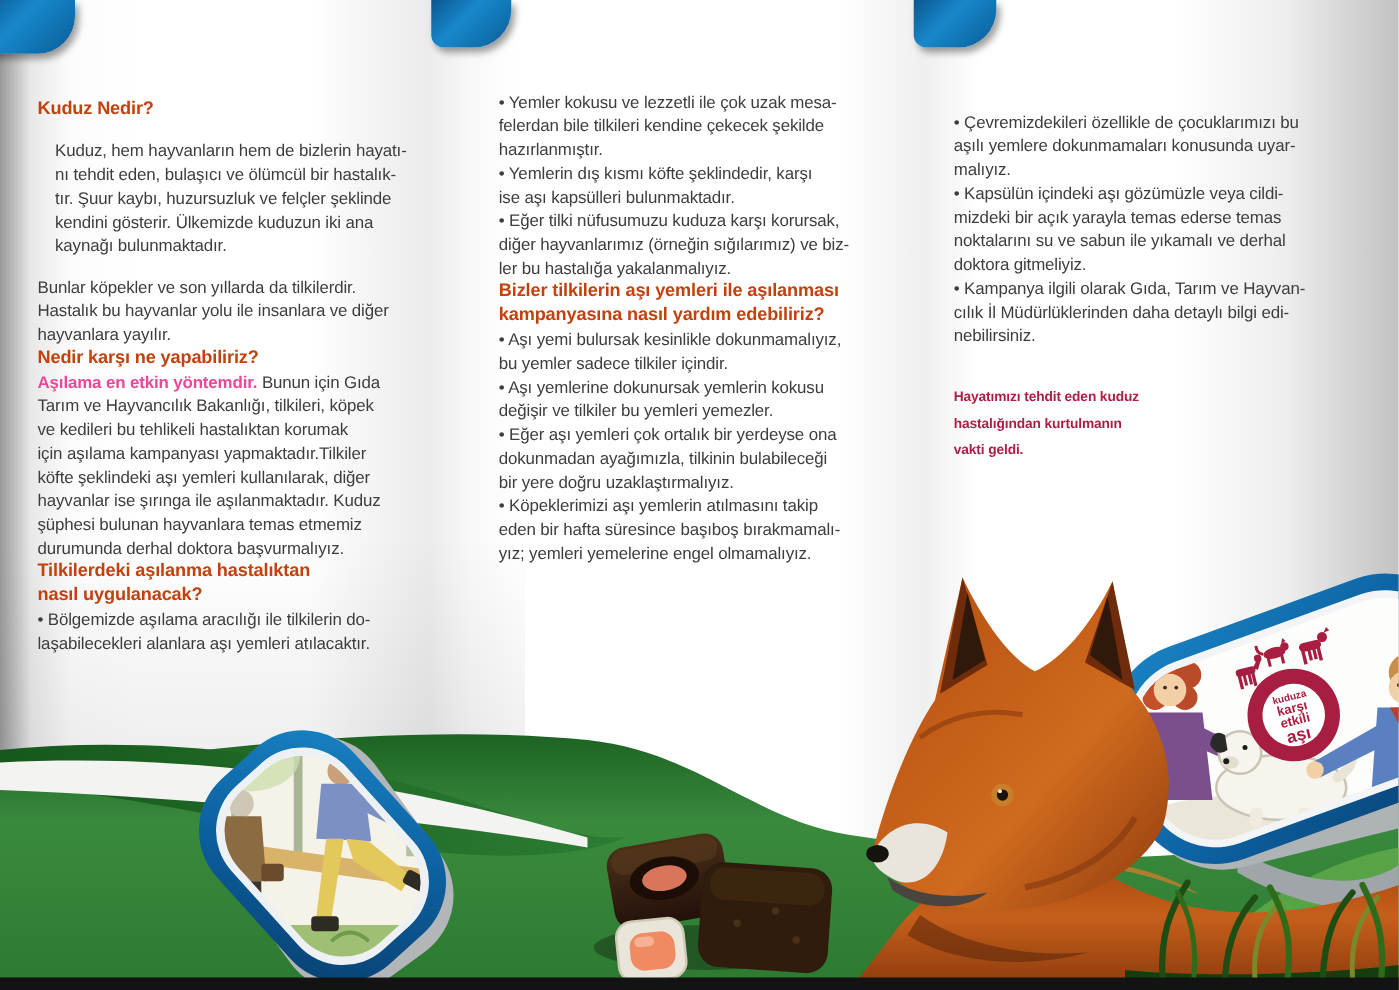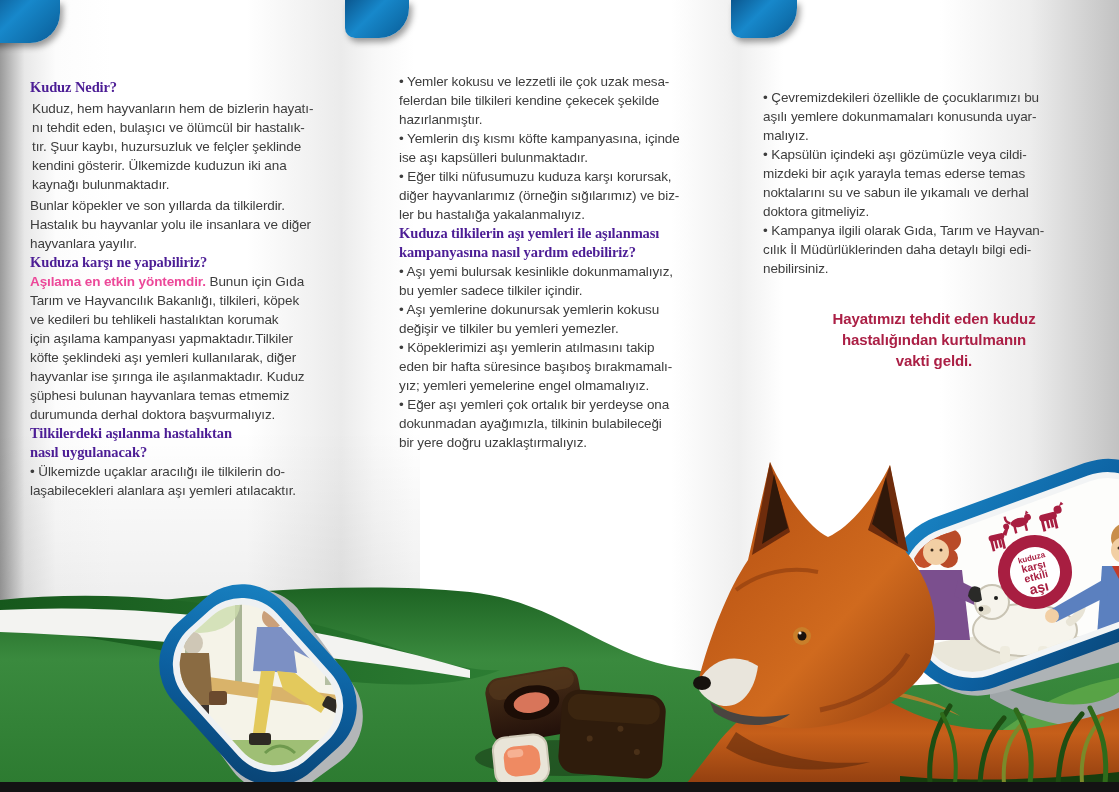--- a/index.html
+++ b/index.html
@@ -30,30 +30,30 @@
   .tab1{left:-16px;width:76px;height:43px;}
   .tab2{left:345px;width:64px;height:38px;}
   .tab3{left:731px;width:66px;height:38px;}
 
   
   .col{position:absolute;z-index:2;font-size:13.5px;line-height:19px;color:#3d3d3d;letter-spacing:-0.1px;}
   .col-left{left:30px;top:78px;width:345px;}
   .col-mid{left:399px;top:72px;width:345px;}
   .col-right{left:763px;top:88px;width:342px;}
   .col p,.col h3{white-space:pre-line;margin:0;}
-  .h{font-weight:bold;color:#4c1d95;font-size:14.5px;line-height:19px;margin:0 0 12px 0;font-family:Liberation Serif, serif;}
+  .h{font-weight:bold;color:#c2410c;font-size:14.5px;line-height:19px;margin:0 0 12px 0;}
   .h-mid{margin:0 0 19px 0;}
   .body-p{margin:0 0 19px 0;}
-  .body-p.tight{margin:2px;}
+  .body-p.tight{margin:14px;}
   .gap-before-h{margin-top:24px;}
   .bullet{margin:0 0 19px 0;}
   .lead-bold{font-weight:bold;color:#ec4899;}
   .closing{
-    white-space:pre-line;text-align:center;font-weight:bold;
-    color:#ab1f45;font-size:15px;line-height:21px;margin-top:30px;letter-spacing:-0.1px;
+    white-space:pre-line;text-align:left;font-weight:bold;
+    color:#ab1f45;font-size:11px;line-height:21px;margin-top:30px;letter-spacing:-0.1px;
   }
 
   .scenery{position:absolute;left:0;top:540px;z-index:1;}
   .frame-svg{position:absolute;z-index:3;}
   .bait-svg{position:absolute;left:460px;top:650px;z-index:3;}
   .fox-svg{position:absolute;left:640px;top:440px;z-index:4;}
   .grass-svg{position:absolute;left:900px;top:688px;z-index:5;}
   .bottom-bar{position:absolute;left:0;top:782px;width:1119px;height:10px;background:#131313;z-index:6;}
 </style>
 </head>
@@ -69,56 +69,56 @@
 <div class="col col-left">
   <h3 class="h">Kuduz Nedir?</h3>
   <p class="body-p tight">Kuduz, hem hayvanların hem de bizlerin hayatı-
 nı tehdit eden, bulaşıcı ve ölümcül bir hastalık-
 tır. Şuur kaybı, huzursuzluk ve felçler şeklinde
 kendini gösterir. Ülkemizde kuduzun iki ana
 kaynağı bulunmaktadır.</p>
   <p class="body-p">Bunlar köpekler ve son yıllarda da tilkilerdir.
 Hastalık bu hayvanlar yolu ile insanlara ve diğer
 hayvanlara yayılır.</p>
-  <h3 class="h gap-before-h">Kuduza karşı ne yapabiliriz?</h3>
+  <h3 class="h gap-before-h">Nedir karşı ne yapabiliriz?</h3>
   <p class="body-p"><strong class="lead-bold">Aşılama en etkin yöntemdir.</strong><span> Bunun için Gıda
 Tarım ve Hayvancılık Bakanlığı, tilkileri, köpek
 ve kedileri bu tehlikeli hastalıktan korumak
 için aşılama kampanyası yapmaktadır.Tilkiler
 köfte şeklindeki aşı yemleri kullanılarak, diğer
 hayvanlar ise şırınga ile aşılanmaktadır. Kuduz
 şüphesi bulunan hayvanlara temas etmemiz
 durumunda derhal doktora başvurmalıyız.</span></p>
   <h3 class="h">Tilkilerdeki aşılanma hastalıktan
 nasıl uygulanacak?</h3>
-  <p class="body-p">• Ülkemizde uçaklar aracılığı ile tilkilerin do-
+  <p class="body-p">• Bölgemizde aşılama aracılığı ile tilkilerin do-
 laşabilecekleri alanlara aşı yemleri atılacaktır.</p>
 </div>
 
 <div class="col col-mid">
   <p class="bullet">• Yemler kokusu ve lezzetli ile çok uzak mesa-
 felerdan bile tilkileri kendine çekecek şekilde
 hazırlanmıştır.</p>
-  <p class="bullet">• Yemlerin dış kısmı köfte kampanyasına, içinde
+  <p class="bullet">• Yemlerin dış kısmı köfte şeklindedir, karşı
 ise aşı kapsülleri bulunmaktadır.</p>
   <p class="bullet">• Eğer tilki nüfusumuzu kuduza karşı korursak,
 diğer hayvanlarımız (örneğin sığılarımız) ve biz-
 ler bu hastalığa yakalanmalıyız.</p>
-  <h3 class="h h-mid">Kuduza tilkilerin aşı yemleri ile aşılanması
+  <h3 class="h h-mid">Bizler tilkilerin aşı yemleri ile aşılanması
 kampanyasına nasıl yardım edebiliriz?</h3>
   <p class="bullet">• Aşı yemi bulursak kesinlikle dokunmamalıyız,
 bu yemler sadece tilkiler içindir.</p>
   <p class="bullet">• Aşı yemlerine dokunursak yemlerin kokusu
 değişir ve tilkiler bu yemleri yemezler.</p>
+  <p class="bullet">• Eğer aşı yemleri çok ortalık bir yerdeyse ona
+dokunmadan ayağımızla, tilkinin bulabileceği
+bir yere doğru uzaklaştırmalıyız.</p>
   <p class="bullet">• Köpeklerimizi aşı yemlerin atılmasını takip
 eden bir hafta süresince başıboş bırakmamalı-
 yız; yemleri yemelerine engel olmamalıyız.</p>
-  <p class="bullet">• Eğer aşı yemleri çok ortalık bir yerdeyse ona
-dokunmadan ayağımızla, tilkinin bulabileceği
-bir yere doğru uzaklaştırmalıyız.</p>
 </div>
 
 <div class="col col-right">
   <p class="bullet">• Çevremizdekileri özellikle de çocuklarımızı bu
 aşılı yemlere dokunmamaları konusunda uyar-
 malıyız.</p>
   <p class="bullet">• Kapsülün içindeki aşı gözümüzle veya cildi-
 mizdeki bir açık yarayla temas ederse temas
 noktalarını su ve sabun ile yıkamalı ve derhal
 doktora gitmeliyiz.</p>

